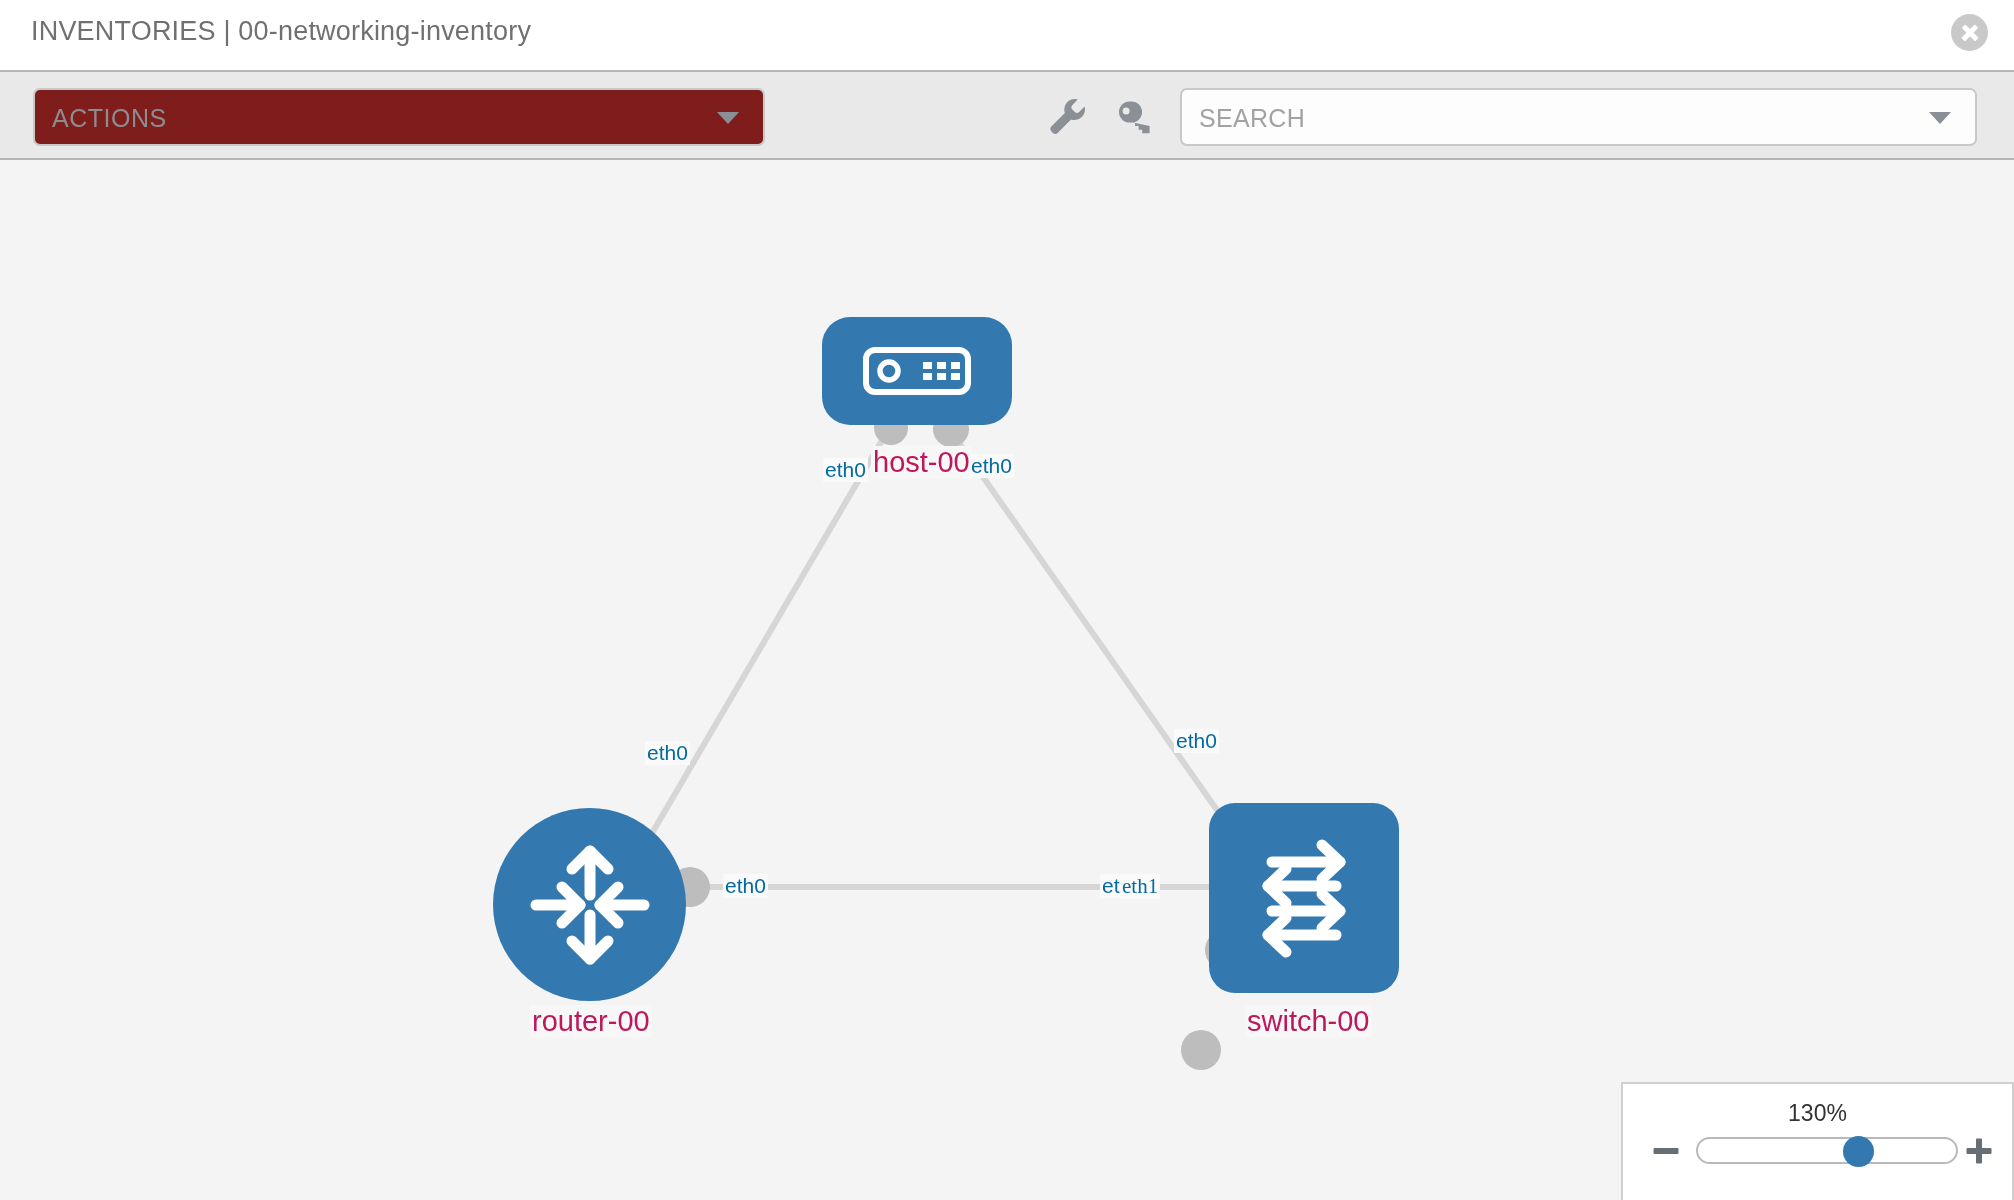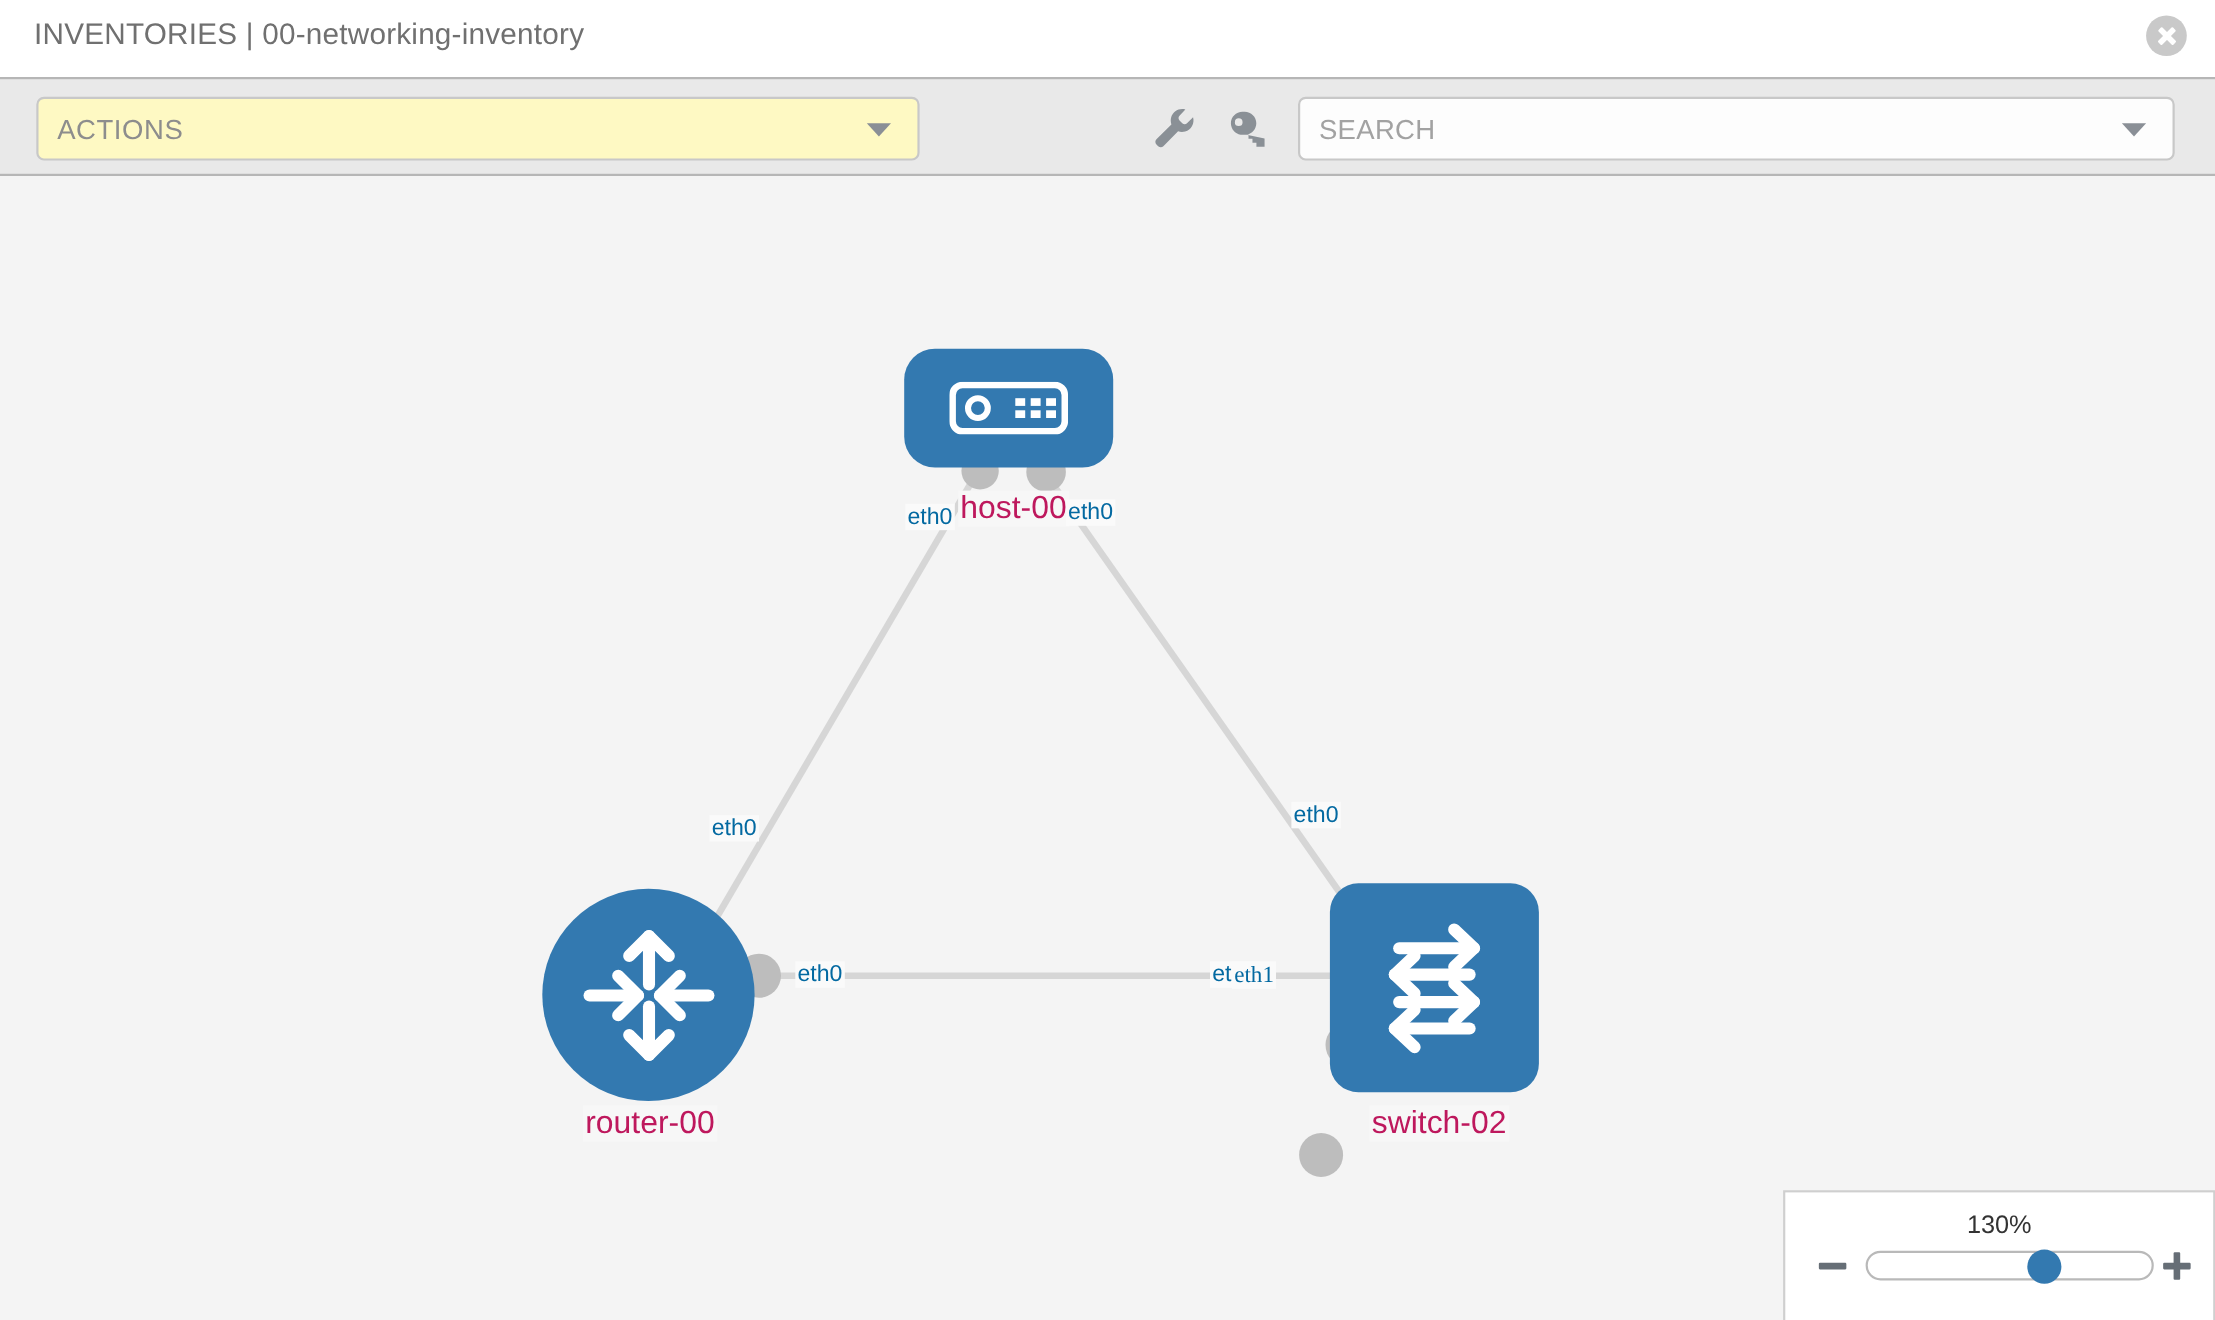--- a/index.html
+++ b/index.html
@@ -59,22 +59,22 @@
     left: 0; top: 70px;
     width: 2014px; height: 90px;
     background: #e9e9e9;
     border-top: 2px solid #b6b6b6;
     border-bottom: 2px solid #b6b6b6;
   }
 
   .actions-select {
     position: absolute;
     left: 33px; top: 16px;
-    width: 803px; height: 58px;
-    background: #fef9c3;
+    width: 732px; height: 58px;
+    background: #7f1d1d;
     border: 2px solid #c8c8c8;
     border-radius: 7px;
     cursor: pointer;
   }
   .actions-label {
     position: absolute;
     left: 17px; top: 14px;
     font-size: 25px;
     color: #8d8d8d;
     letter-spacing: 0.5px;
@@ -338,21 +338,21 @@
           <polyline points="80,58 98,75 80,92"></polyline>
 
           <line x1="94" y1="99" x2="26" y2="99"></line>
           <polyline points="44,82 26,99 44,116"></polyline>
         </g>
       </svg>
     </div>
 
     <div class="node-label" style="left:871px; top:286px;">host-00</div>
     <div class="node-label" style="left:530px; top:845px;">router-00</div>
-    <div class="node-label" style="left:1245px; top:845px;">switch-02</div>
+    <div class="node-label" style="left:1245px; top:845px;">switch-00</div>
 
     <div class="iface-label" style="left:823px; top:298px;">eth0</div>
     <div class="iface-label" style="left:969px; top:294px;">eth0</div>
 
     <div class="iface-label" style="left:645px; top:581px;">eth0</div>
     <div class="iface-label" style="left:1174px; top:569px;">eth0</div>
 
     <div class="iface-label" style="left:723px; top:714px;">eth0</div>
     <div class="iface-label" style="left:1100px; top:714px;">eth0</div>
     <div class="iface-label" style="left:1120px; top:714px;font-family:Liberation Serif, serif;">eth1</div>

